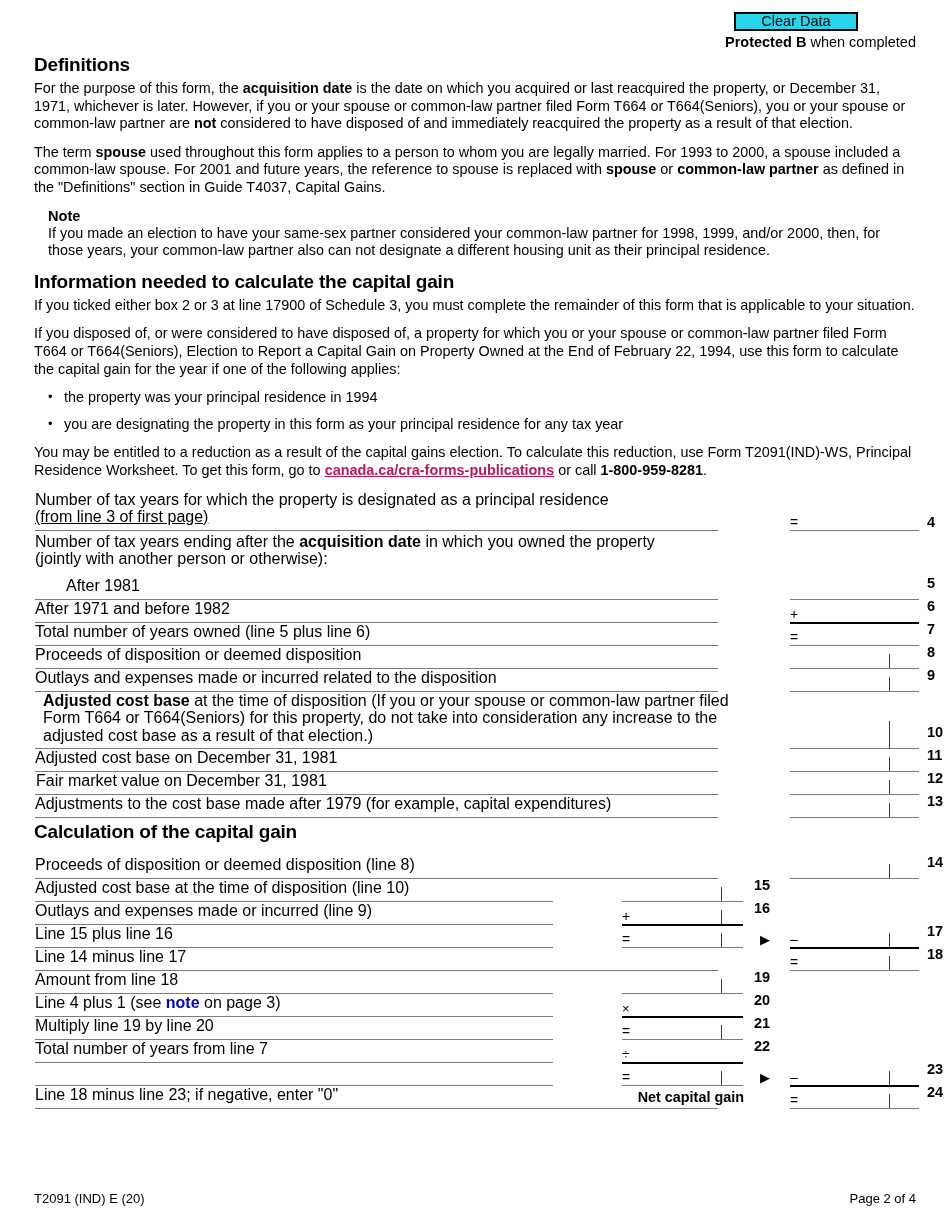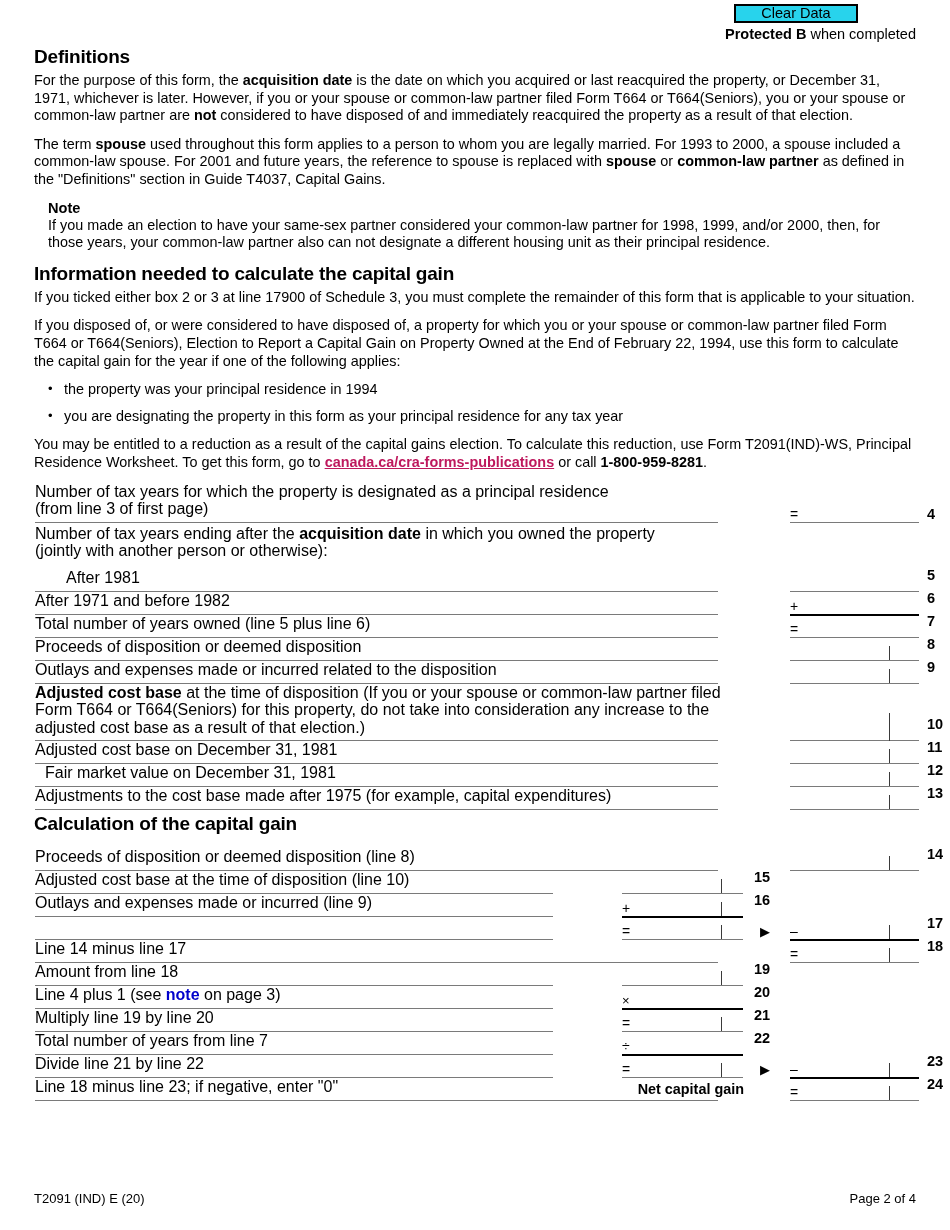--- a/index.html
+++ b/index.html
@@ -13,21 +13,21 @@
     font-family: "Liberation Sans", sans-serif;
     color: #000000;
     position: relative;
     overflow: hidden;
   }
   .page {
     position: relative;
     width: 950px;
     height: 1230px;
     box-sizing: border-box;
-    padding: 0 34px;
+    padding: 8px 34px;
   }
 
   
   .top-bar {
     position: relative;
     height: 46px;
   }
   .clear-data-btn {
     position: absolute;
     top: 4px;
@@ -201,21 +201,21 @@
   <ul class="bullets">
     <li>the property was your principal residence in 1994</li>
     <li>you are designating the property in this form as your principal residence for any tax year</li>
   </ul>
 
   <p class="body-text"><span>You may be entitled to a reduction as a result of the capital gains election. To calculate this reduction, use Form T2091(IND)-WS, Principal Residence Worksheet. To get this form, go to </span><a class="weblink" href="#">canada.ca/cra-forms-publications</a><span> or call </span><b>1-800-959-8281</b><span>.</span></p>
 
   <div class="form-block" style="height:316px;">
 
     <div class="label" style="position:absolute; left:1px; top:0px; width:700px;">Number of tax years for which the property is designated as a principal residence</div>
-    <div class="label" style="position:absolute; left:1px; top:17px; width:700px;">(from line 3 of first page)</div>
+    <div class="label" style="position:absolute; left:1px; top:17px; width:700px;text-decoration:underline;">(from line 3 of first page)</div>
     <div class="txt-rule" style="left:1px; top:39px; width:683px;"></div>
     <div class="op" style="left:756px; top:24px;">=</div>
     <div class="entry" style="left:756px; top:39px; width:129px;"></div>
     <div class="linenum" style="left:893px; top:23px;">4</div>
 
     <div class="label" style="position:absolute; left:1px; top:42px; width:720px;"><span>Number of tax years ending after the </span><b>acquisition date</b><span> in which you owned the property</span></div>
     <div class="label" style="position:absolute; left:1px; top:59px; width:720px;">(jointly with another person or otherwise):</div>
 
     <div class="label" style="position:absolute; left:1px; top:86px; width:700px;margin-left:31px;">After 1981</div>
     <div class="txt-rule" style="left:1px; top:108px; width:683px;"></div>
@@ -240,39 +240,39 @@
     <div class="entry" style="left:756px; top:177px; width:129px;"></div>
     <div class="cents-tick" style="left:855px; top:163px;"></div>
     <div class="linenum" style="left:893px; top:153px;">8</div>
 
     <div class="label" style="position:absolute; left:1px; top:178px; width:700px;">Outlays and expenses made or incurred related to the disposition</div>
     <div class="txt-rule" style="left:1px; top:200px; width:683px;"></div>
     <div class="entry" style="left:756px; top:200px; width:129px;"></div>
     <div class="cents-tick" style="left:855px; top:186px;"></div>
     <div class="linenum" style="left:893px; top:176px;">9</div>
 
-    <div class="label" style="position:absolute; left:1px; top:201px; width:690px; line-height:17.5px;"><b>Adjusted cost base</b><span> at the time of disposition (If you or your spouse or common-law partner filed Form T664 or T664(Seniors) for this property, do not take into consideration any increase to the adjusted cost base as a result of that election.)</span></div>
+    <div class="label" style="position:absolute; left:9px; top:201px; width:690px; line-height:17.5px;"><b>Adjusted cost base</b><span> at the time of disposition (If you or your spouse or common-law partner filed Form T664 or T664(Seniors) for this property, do not take into consideration any increase to the adjusted cost base as a result of that election.)</span></div>
     <div class="txt-rule" style="left:1px; top:257px; width:683px;"></div>
     <div class="entry" style="left:756px; top:257px; width:129px;"></div>
     <div class="cents-tick" style="left:855px; top:230px; height:28px;"></div>
     <div class="linenum" style="left:893px; top:233px;">10</div>
 
     <div class="label" style="position:absolute; left:1px; top:258px; width:700px;">Adjusted cost base on December 31, 1981</div>
     <div class="txt-rule" style="left:1px; top:280px; width:683px;"></div>
     <div class="entry" style="left:756px; top:280px; width:129px;"></div>
     <div class="cents-tick" style="left:855px; top:266px;"></div>
     <div class="linenum" style="left:893px; top:256px;">11</div>
 
-    <div class="label" style="position:absolute; left:11px; top:281px; width:700px;">Fair market value on December 31, 1981</div>
+    <div class="label" style="position:absolute; left:2px; top:281px; width:700px;">Fair market value on December 31, 1981</div>
     <div class="txt-rule" style="left:1px; top:303px; width:683px;"></div>
     <div class="entry" style="left:756px; top:303px; width:129px;"></div>
     <div class="cents-tick" style="left:855px; top:289px;"></div>
     <div class="linenum" style="left:893px; top:279px;">12</div>
 
-    <div class="label" style="position:absolute; left:1px; top:304px; width:700px;">Adjustments to the cost base made after 1975 (for example, capital expenditures)</div>
+    <div class="label" style="position:absolute; left:1px; top:304px; width:700px;">Adjustments to the cost base made after 1979 (for example, capital expenditures)</div>
     <div class="txt-rule" style="left:1px; top:326px; width:683px;"></div>
     <div class="entry" style="left:756px; top:326px; width:129px;"></div>
     <div class="cents-tick" style="left:855px; top:312px;"></div>
     <div class="linenum" style="left:893px; top:302px;">13</div>
   </div>
 
   <div style="height:14px;"></div>
   <h2 class="section-head" style="margin-bottom:8px;">Calculation of the capital gain</h2>
 
   <div class="form-block" style="height:260px;margin-top:13px;">
@@ -290,20 +290,21 @@
     <div class="cents-tick" style="left:687px; top:31px;"></div>
     <div class="linenum" style="left:720px; top:21px;">15</div>
 
     <div class="label" style="position:absolute; left:1px; top:46px; width:545px;">Outlays and expenses made or incurred (line 9)</div>
     <div class="txt-rule" style="left:1px; top:68px; width:518px;"></div>
     <div class="op" style="left:588px; top:53px;">+</div>
     <div class="entry thick" style="left:588px; top:68px; width:121px;"></div>
     <div class="cents-tick" style="left:687px; top:54px;"></div>
     <div class="linenum" style="left:720px; top:44px;">16</div>
 
+    <div class="label" style="position:absolute; left:1px; top:69px; width:545px;">Line 15 plus line 16</div>
     <div class="txt-rule" style="left:1px; top:91px; width:518px;"></div>
     <div class="op" style="left:588px; top:76px;">=</div>
     <div class="entry" style="left:588px; top:91px; width:121px;"></div>
     <div class="cents-tick" style="left:687px; top:77px;"></div>
     <div class="arrow" style="left:726px; top:77px;">▶</div>
     <div class="op" style="left:756px; top:76px;">–</div>
     <div class="entry thick" style="left:756px; top:91px; width:129px;"></div>
     <div class="cents-tick" style="left:855px; top:77px;"></div>
     <div class="linenum" style="left:893px; top:67px;">17</div>
 
@@ -332,21 +333,20 @@
     <div class="entry" style="left:588px; top:183px; width:121px;"></div>
     <div class="cents-tick" style="left:687px; top:169px;"></div>
     <div class="linenum" style="left:720px; top:159px;">21</div>
 
     <div class="label" style="position:absolute; left:1px; top:184px; width:545px;">Total number of years from line 7</div>
     <div class="txt-rule" style="left:1px; top:206px; width:518px;"></div>
     <div class="op" style="left:588px; top:191px;">÷</div>
     <div class="entry thick" style="left:588px; top:206px; width:121px;"></div>
     <div class="linenum" style="left:720px; top:182px;">22</div>
 
-    <div class="label" style="position:absolute; left:1px; top:207px; width:545px;">Divide line 21 by line 22</div>
     <div class="txt-rule" style="left:1px; top:229px; width:518px;"></div>
     <div class="op" style="left:588px; top:214px;">=</div>
     <div class="entry" style="left:588px; top:229px; width:121px;"></div>
     <div class="cents-tick" style="left:687px; top:215px;"></div>
     <div class="arrow" style="left:726px; top:215px;">▶</div>
     <div class="op" style="left:756px; top:214px;">–</div>
     <div class="entry thick" style="left:756px; top:229px; width:129px;"></div>
     <div class="cents-tick" style="left:855px; top:215px;"></div>
     <div class="linenum" style="left:893px; top:205px;">23</div>
 

